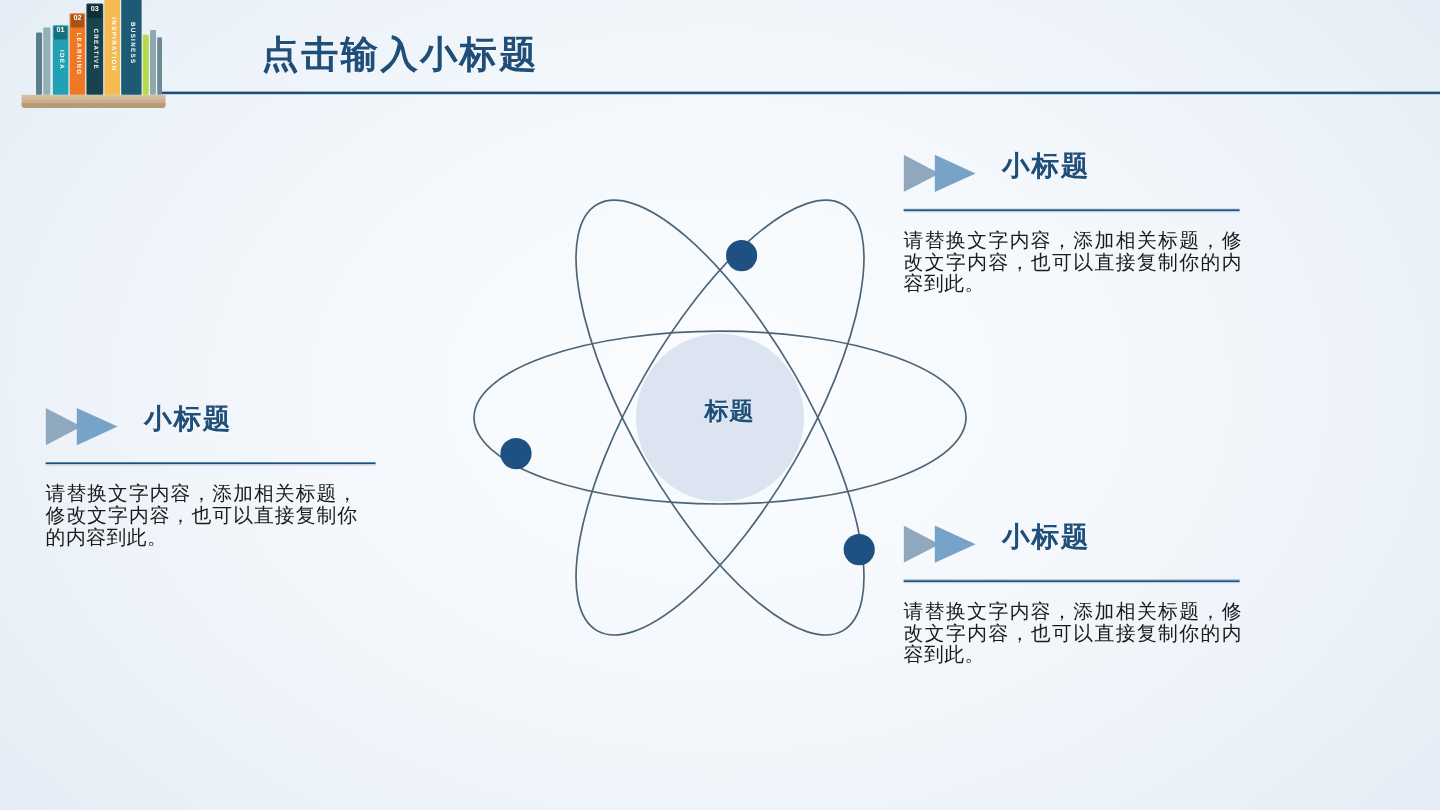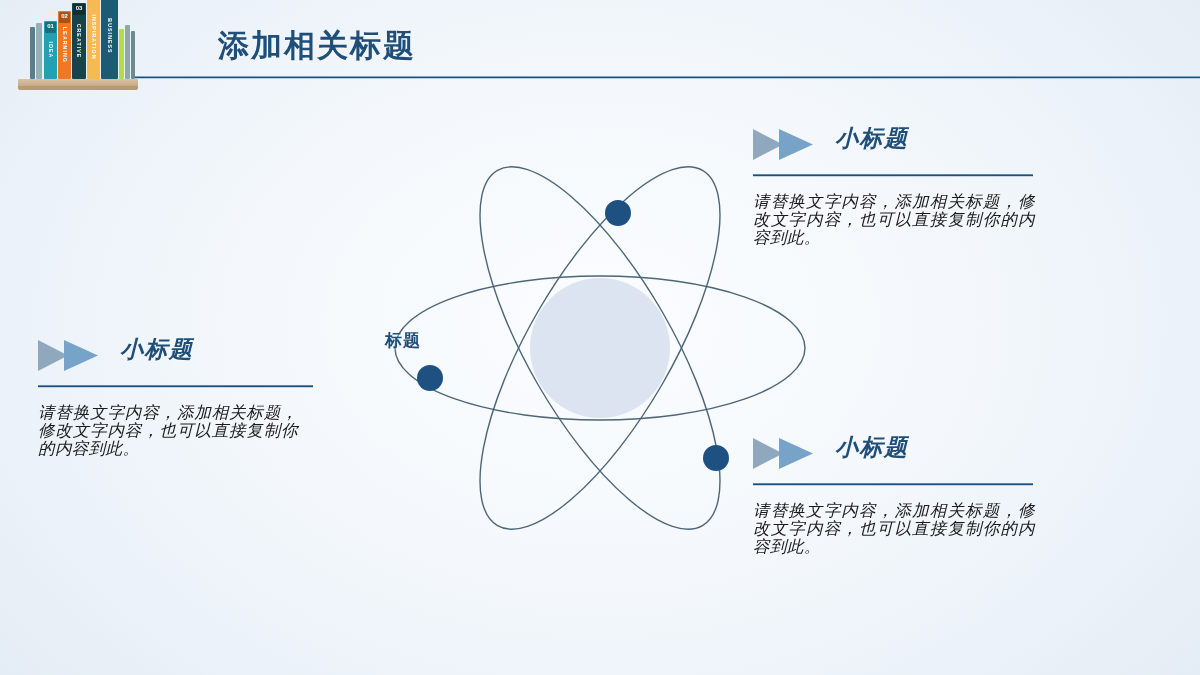--- a/index.html
+++ b/index.html
@@ -51,26 +51,26 @@
     text-align:center;font-size:6px;font-weight:bold;color:#fff;
   }
   .book .bk-numbox{
     position:absolute;left:1px;right:1px;top:1px;height:11px;
     background:rgba(0,0,0,.30);border-radius:1px;
   }
   
   #atom{position:absolute;left:385px;top:148px;width:430px;height:400px;}
   #atom svg{display:block;}
   #atom-core-label{
-    position:absolute;left:0;right:0;top:181px;
-    font-size:17px;font-weight:bold;color:#1f4e79;letter-spacing:1px;
+    position:absolute;left:16px;right:0;top:181px;text-align:center;
+    font-size:20px;font-weight:bold;color:#1f4e79;letter-spacing:1px;
     text-shadow:0 1px 0 rgba(255,255,255,.5);
   }
   
-  .block{position:absolute;font-style:italic;}
+  .block{position:absolute;}
   .blk-head{position:relative;height:42px;}
   .arrows{position:absolute;left:0;top:4px;width:72px;height:33px;}
   .blk-title{
     position:absolute;left:82px;top:-1px;
     font-size:23px;font-weight:bold;color:#1f4e79;letter-spacing:1.5px;
     white-space:nowrap;text-shadow:0 1px 0 rgba(255,255,255,.5);
   }
   .blk-rule{
     margin-top:8px;height:3px;
     background:linear-gradient(to bottom,#5d88ad 0 1px,#1f4e79 1px 2px,#c3d4e4 2px 3px);
@@ -122,21 +122,21 @@
           <div class="book" style="left: 95px; width: 17px; height: 86px; background: rgb(29, 91, 117);">
             <div class="bk-label">BUSINESS</div>
           </div>
           <div class="book" style="left: 113px; width: 5px; height: 50px; background: rgb(185, 217, 76);"></div>
           <div class="book" style="left: 119px; width: 5px; height: 54px; background: rgb(143, 168, 173);"></div>
           <div class="book" style="left: 125px; width: 4px; height: 48px; background: rgb(109, 138, 146);"></div>
         </div>
     </div>
 
     <div id="header-rule"></div>
-    <div id="slide-title">添加相关标题</div>
+    <div id="slide-title">点击输入小标题</div>
   </div>
 
   <div id="atom">
     <svg width="430" height="400" viewBox="0 0 430 400">
       <g>
         <ellipse cx="215" cy="200" rx="205" ry="72" transform="rotate(0 215 200)" fill="none" stroke="#4d6577" stroke-width="1.4"></ellipse>
         <ellipse cx="215" cy="200" rx="205" ry="72" transform="rotate(60 215 200)" fill="none" stroke="#4d6577" stroke-width="1.4"></ellipse>
         <ellipse cx="215" cy="200" rx="205" ry="72" transform="rotate(-60 215 200)" fill="none" stroke="#4d6577" stroke-width="1.4"></ellipse>
       </g>
       <circle cx="215" cy="200" r="70" fill="#dbe4f0"></circle>

